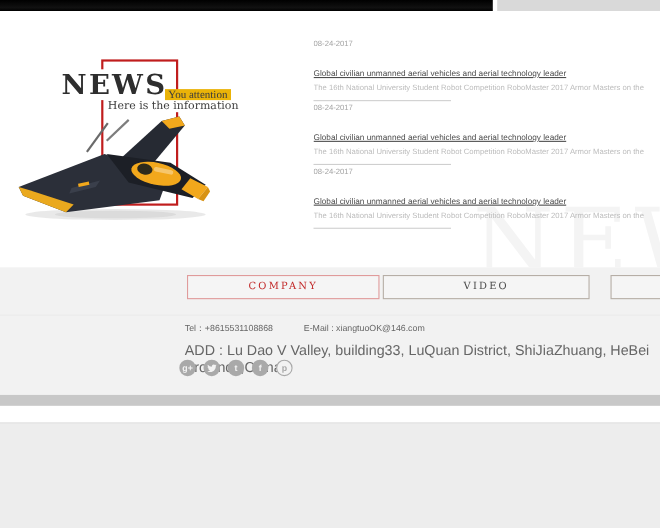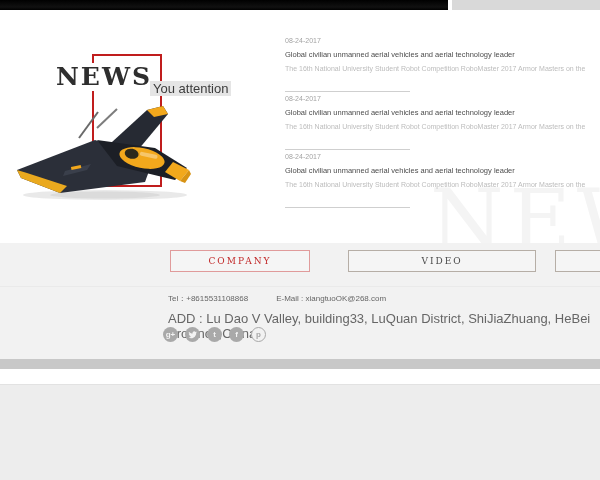--- a/index.html
+++ b/index.html
@@ -12,39 +12,39 @@
   .topbar-gray{left:452px;top:0;width:148px;height:10px;background:#d9d9d9;}
 
   
   .news-section{left:0;top:10px;width:600px;height:233px;background:#fff;overflow:hidden;}
   .watermark{left:430px;top:168px;font-family:"DejaVu Serif","Liberation Serif",serif;
              font-size:84px;line-height:1;color:#f4f4f4;letter-spacing:6px;white-space:nowrap;}
   .red-frame{left:92px;top:44px;width:66px;height:129px;border:2px solid #c01d1d;background:transparent;}
   .news-heading{left:52px;top:53px;font-family:"DejaVu Serif","Liberation Serif",serif;
                 font-weight:bold;font-size:25px;line-height:1.1;color:#2e2e2e;letter-spacing:2px;
                 background:#fff;padding:0 4px;}
-  .tagline1{left:150px;top:71px;font-family:Liberation Sans, sans-serif;
-            font-size:13px;color:#3c3c3c;background:#e5e5e5;padding:0 3px;}
+  .tagline1{left:150px;top:71px;font-family:Liberation Serif, serif;
+            font-size:10px;color:#3c3c3c;background:#eab308;padding:0 3px;}
   .tagline2{left:95px;top:81px;font-family:"DejaVu Serif","Liberation Serif",serif;
             font-size:10px;color:#3c3c3c;background:#fff;padding:0 3px;}
   .drone-wrap{left:5px;top:86px;width:205px;height:108px;}
 
   .news-item{left:285px;width:315px;height:52px;overflow:hidden;cursor:pointer;}
   .news-item .date{font-size:7px;color:#a3a3a3;line-height:10px;}
-  .news-item .title{font-size:7.5px;color:#4d4d4d;line-height:10px;margin-top:4px;white-space:nowrap;}
+  .news-item .title{font-size:7.5px;color:#4d4d4d;line-height:10px;margin-top:16px;white-space:nowrap;text-decoration:underline;}
   .news-item .desc{font-size:7px;color:#bcbcbc;line-height:10px;margin-top:4px;white-space:nowrap;overflow:hidden;}
   .news-divider{left:285px;width:125px;height:1px;background:#cfcfcf;}
 
   
   .footer{left:0;top:243px;width:600px;height:116px;background:#f2f2f2;}
   .footer-split{left:0;top:286px;width:600px;height:1px;background:rgba(0,0,0,0.03);}
   .tab-btn{top:250px;height:22px;box-sizing:border-box;border:1px solid #b6aea6;background:rgba(255,255,255,0.25);
            display:flex;align-items:center;justify-content:center;cursor:pointer;
            font-family:"DejaVu Serif","Liberation Serif",serif;font-size:9px;letter-spacing:2px;color:#4a4a4a;}
-  .tab-company{left:170px;width:140px;border-color:#e09b9b;color:#c22a2a;}
+  .tab-company{left:170px;width:175px;border-color:#e09b9b;color:#c22a2a;}
   .tab-video{left:348px;width:188px;}
   .tab-partial{left:555px;width:180px;}
 
   .contact-line1{left:168px;top:293px;font-size:8px;color:#666;}
   .contact-line1 .email{margin-left:28px;}
   .contact-line2{left:168px;top:311px;font-size:13px;color:#666;}
   .aside-note{left:556px;top:303px;font-size:8px;color:#999;white-space:nowrap;margin-left:44px;}
 
   .social-row{left:163px;top:327px;display:flex;gap:7px;}
   .social-icon{width:15px;height:15px;border-radius:50%;background:#a9a9a9;color:#f2f2f2;
@@ -92,20 +92,21 @@
         <rect x="134" y="56" width="18" height="4" fill="#fff" opacity="0.35" rx="2"></rect>
       </g>
 
       <polygon points="168,66 184,74 175,85 160,76" fill="#f2a81c"></polygon>
       <polygon points="175,85 184,74 186,78 180,87" fill="#d89314"></polygon>
     </svg>
   </div>
 
   <div class="abs news-heading">NEWS</div>
   <div class="abs tagline1">You attention</div>
+  <div class="abs tagline2">Here is the information</div>
 
   <div class="abs news-item" style="top:26px;">
     <div class="date">08-24-2017</div>
     <div class="title">Global civilian unmanned aerial vehicles and aerial technology leader</div>
     <div class="desc">The 16th National University Student Robot Competition RoboMaster 2017 Armor Masters on the</div>
   </div>
   <div class="abs news-divider" style="top:81px;"></div>
 
   <div class="abs news-item" style="top:84px;">
     <div class="date">08-24-2017</div>
@@ -123,21 +124,21 @@
 </div>
 
 <div class="abs footer"></div>
 <div class="abs footer-split"></div>
 
 <button class="abs tab-btn tab-company">COMPANY</button>
 <button class="abs tab-btn tab-video">VIDEO</button>
 <button class="abs tab-btn tab-partial"></button>
 
 <div class="abs contact-line1">
-  <span>Tel：</span><span>+8615531108868</span><span class="email"><span>E-Mail :</span> <span>xiangtuoOK@268.com</span></span>
+  <span>Tel：</span><span>+8615531108868</span><span class="email"><span>E-Mail :</span> <span>xiangtuoOK@146.com</span></span>
 </div>
 <div class="abs contact-line2">
   <span>ADD :</span> <span>Lu Dao V Valley, building33, LuQuan District, ShiJiaZhuang, HeBei Province,China</span>
 </div>
 <div class="abs aside-note">You have an</div>
 
 <div class="abs social-row">
   <span class="social-icon">g+</span>
   <span class="social-icon">
     <svg width="9" height="8" viewBox="0 0 12 10">

